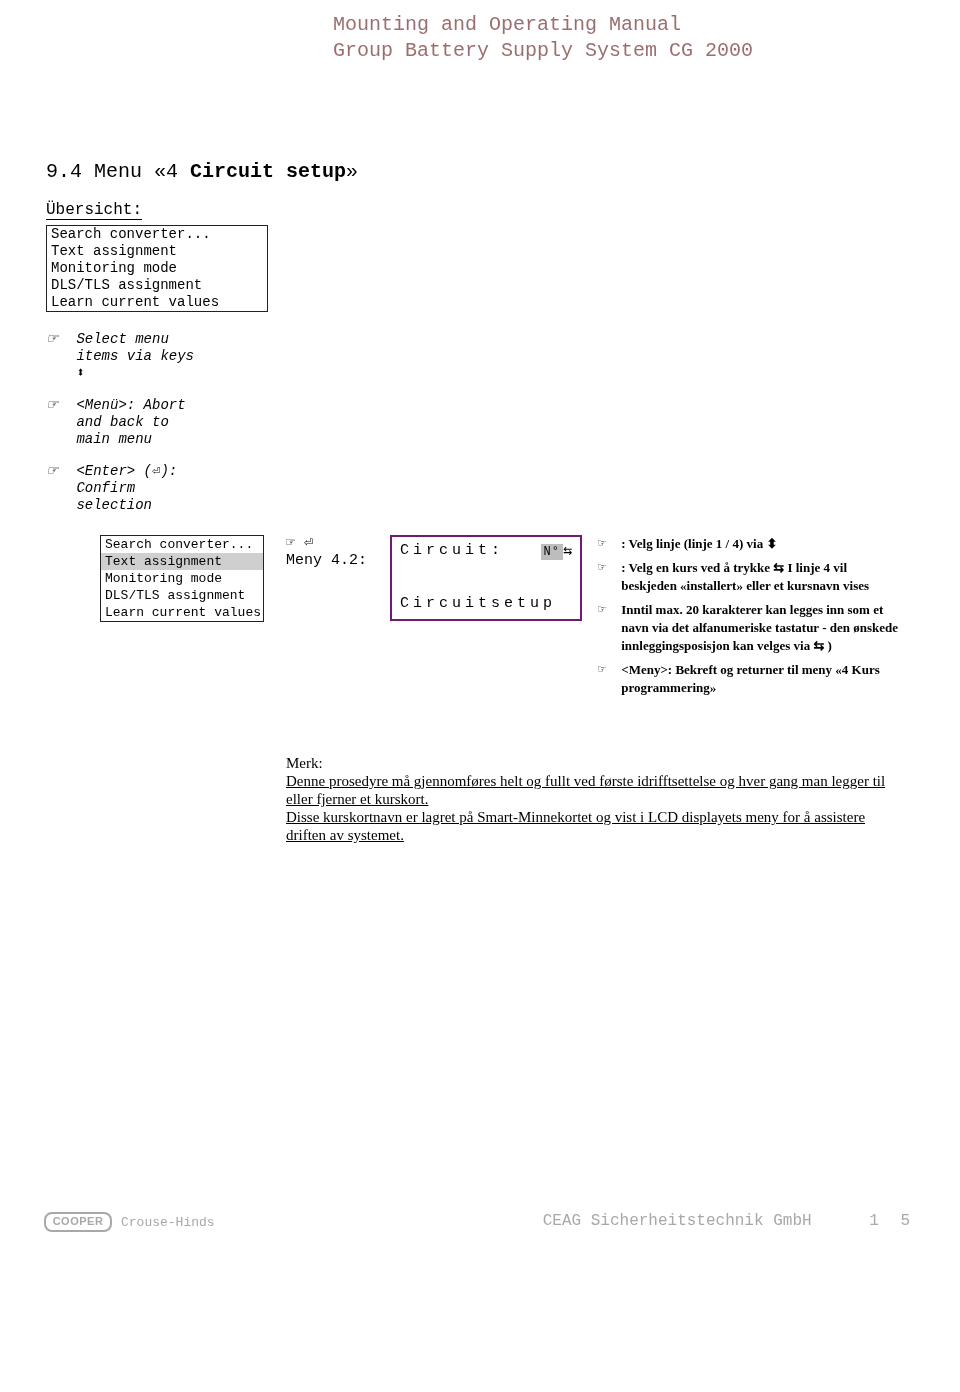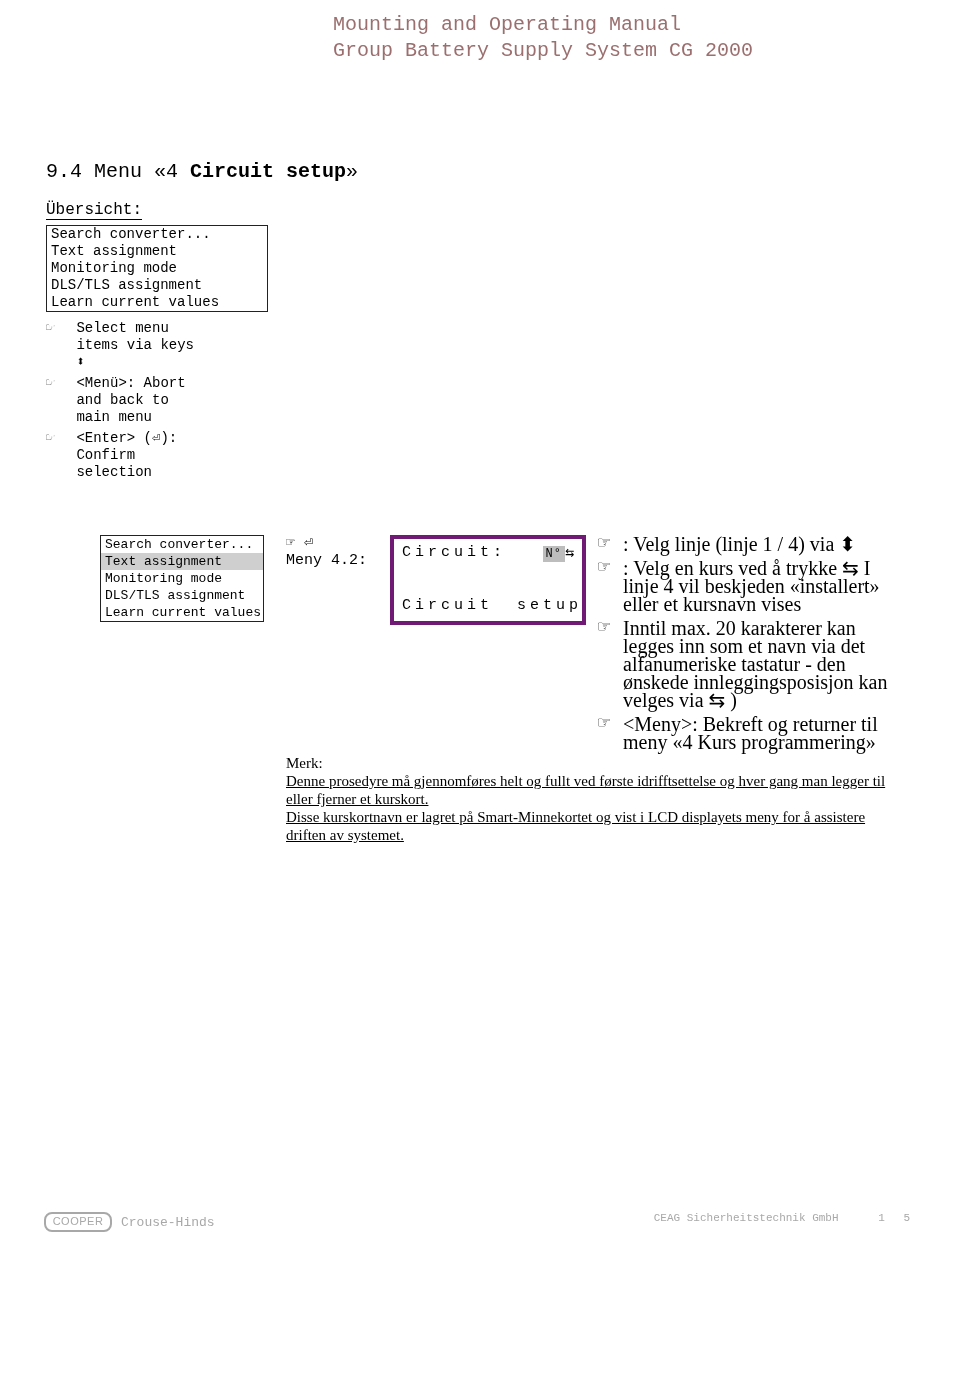--- a/index.html
+++ b/index.html
@@ -55,21 +55,22 @@
     white-space: nowrap;
   }
   .bullets-1 {
     position: absolute;
     top: 316px;
     left: 46px;
     font-size: 14px;
     line-height: 17px;
   }
   .bullets-1 .b {
-    margin-top: 4px;
+    margin-top: 15px;
+    font-style: italic;
   }
   .bullets-1 .hand {
     display:inline-block;
     width:22px;
     vertical-align:top;
   }
   .bullets-1 .txt {
     display:inline-block;
     vertical-align:top;
     width: 200px;
@@ -97,21 +98,21 @@
     left: 186px;
     font-size: 15px;
     line-height: 17px;
   }
   .lcd {
     position: absolute;
     top: 0;
     left: 290px;
     width: 188px;
     height: 82px;
-    border: 4px solid #701a75;
+    border: 2px solid #701a75;
     font-size: 15px;
     letter-spacing: 4px;
   }
   .lcd-line1 {
     position: absolute;
     top: 4px;
     left: 8px;
     right: 8px;
     display: flex;
     justify-content: space-between;
@@ -121,33 +122,34 @@
     display:inline-block;
     background: #bdbdbd;
     padding: 1px 3px;
     font-size: 12px;
     letter-spacing: 1px;
   }
   .lcd-line2 {
     position: absolute;
     top: 58px;
     left: 8px;
-    right: 0;
+    right: 24px;
     display: flex;
     justify-content: space-between;
     align-items: flex-end;
   }
   .right-notes {
     position: absolute;
     top: 0;
     left: 498px;
     width: 310px;
     font-family: "Times New Roman", serif;
-    font-size: 20px;
+    font-size: 13px;
     line-height: 18px;
+    font-weight: bold;
   }
   .right-notes .it {
     margin-bottom: 6px;
   }
   .right-notes .hand {
     display:inline-block;
     width: 20px;
     vertical-align: top;
     font-family: "Courier New", monospace;
   }
@@ -178,26 +180,26 @@
     top: 8px;
     font-size: 13px;
     color: #a8a8a8;
     display: flex;
     align-items: center;
   }
   .footer-right {
     position: absolute;
     right: 44px;
     top: 8px;
-    font-size: 11px;
+    font-size: 16px;
     color: #a8a8a8;
   }
   .cooper-logo {
     font-family: Arial, sans-serif;
-    font-weight: 400;
+    font-weight: 700;
     font-size: 14px;
     letter-spacing: 0.5px;
     color: #a8a8a8;
     display: inline-flex;
     margin-right: 6px;
   }
   .cooper-logo .oval {
     display: inline-block;
     width: 64px;
     height: 16px;

